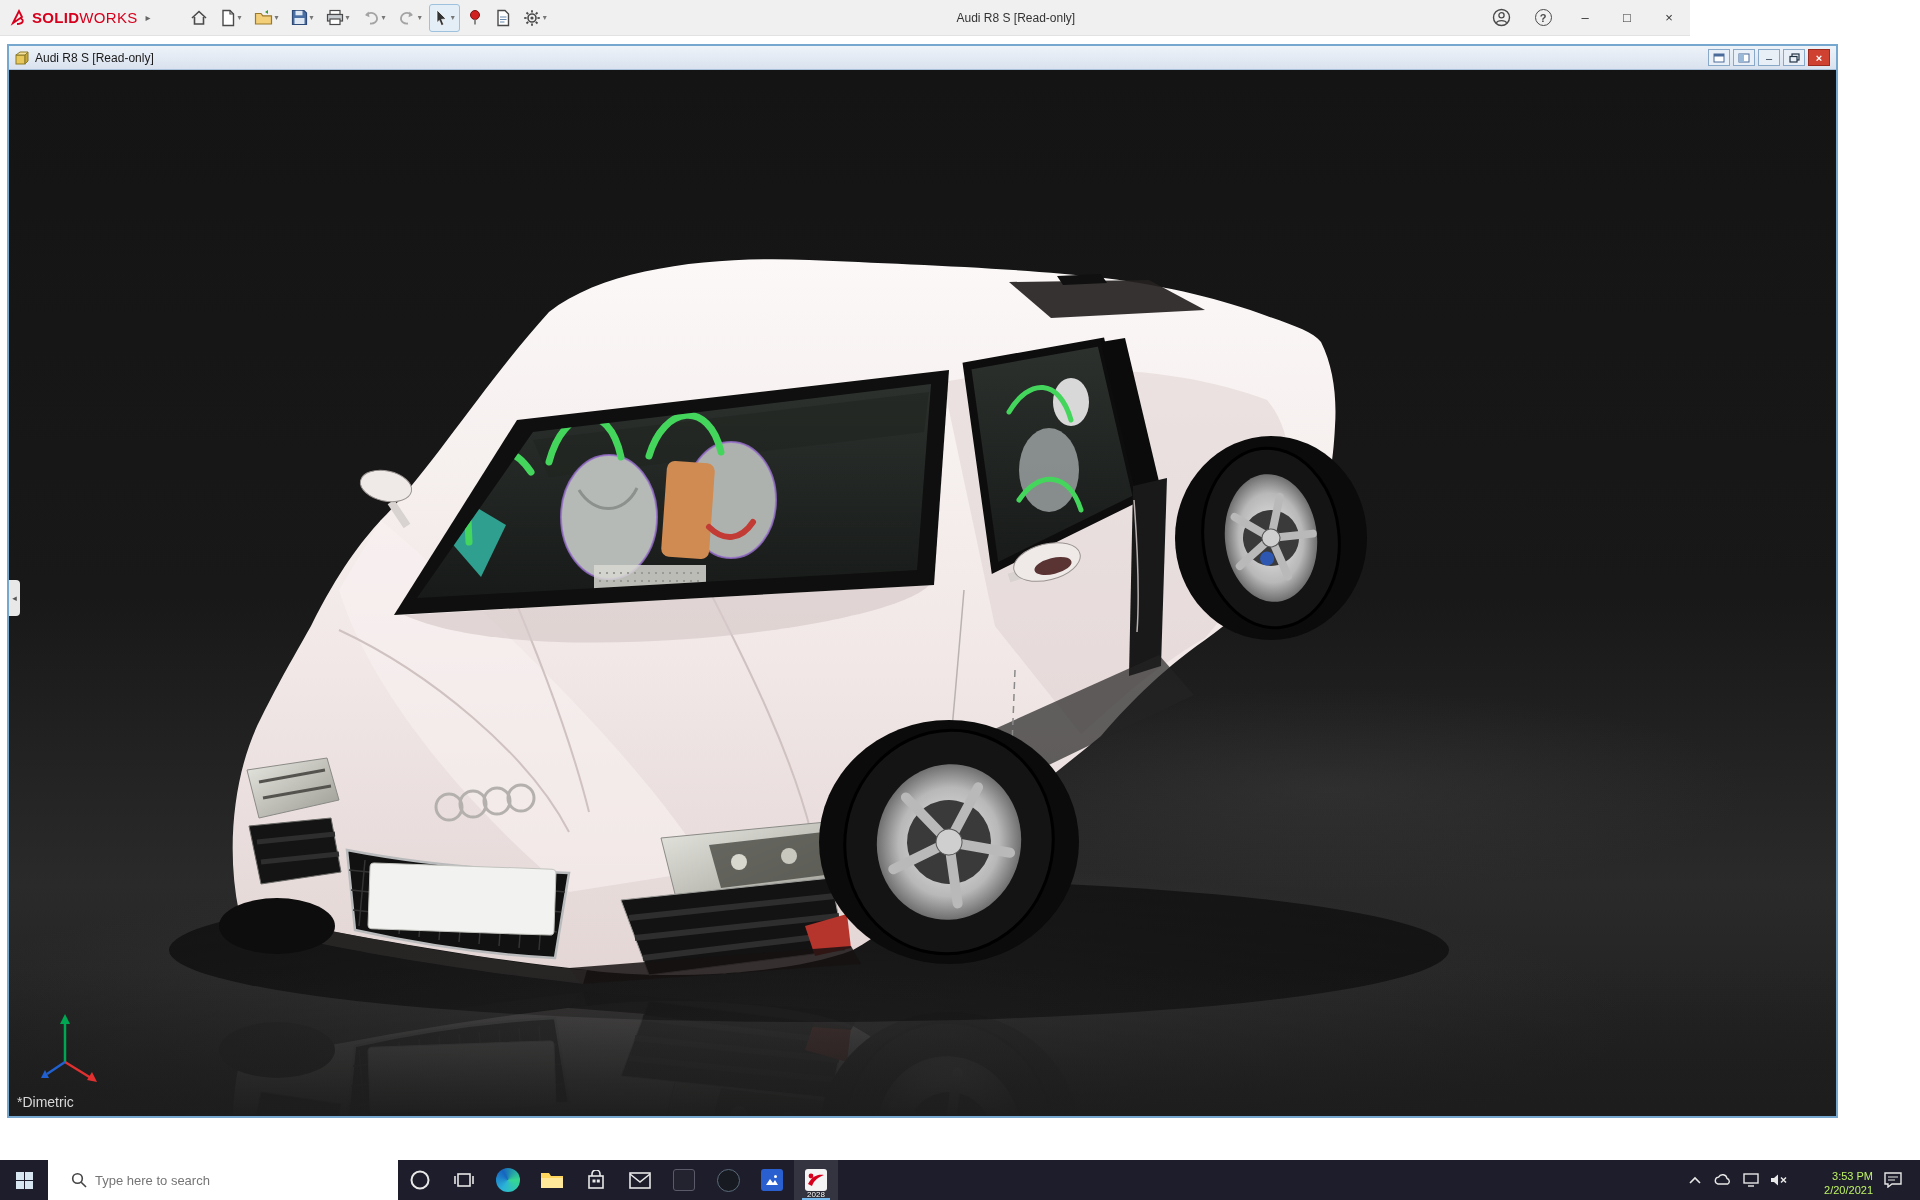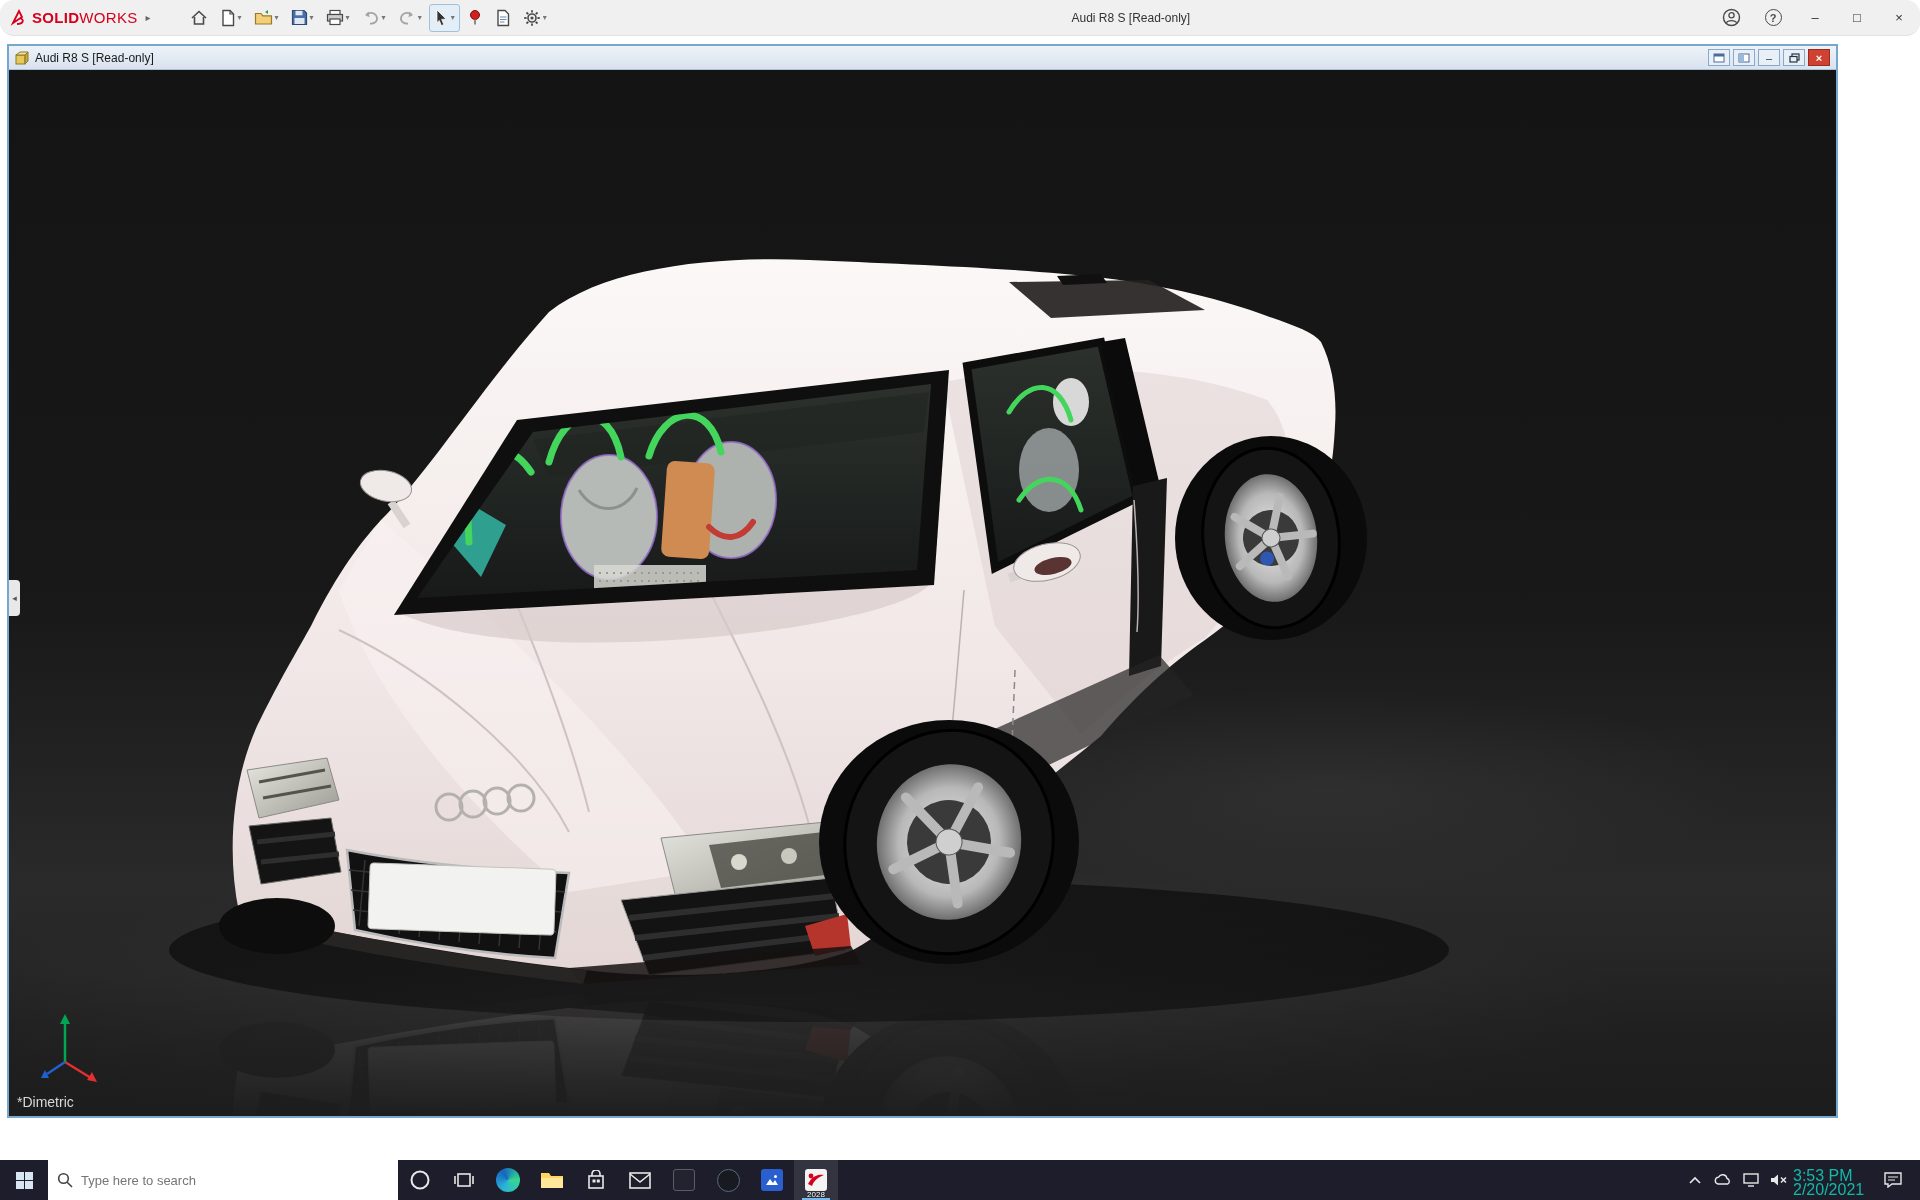--- a/index.html
+++ b/index.html
@@ -1,21 +1,21 @@
 <!DOCTYPE html>
 <html><head>
 <meta charset="utf-8">
 <style>
   * { box-sizing: border-box; margin: 0; padding: 0; }
   html,body { width:1920px; height:1200px; overflow:hidden; background:#ffffff;
     font-family:"Liberation Sans", sans-serif; }
 
   
-  .app-bar { position:absolute; top:0; left:0; width:1920px; height:36px;
-    background:#f0f0f0; display:flex; align-items:center; border-bottom:1px solid #e2e2e2;border-radius:14px; }
+  .app-bar { position:absolute; top:0; left:0; width:1690px; height:36px;
+    background:#f0f0f0; display:flex; align-items:center; border-bottom:1px solid #e2e2e2; }
   .brand { display:flex; align-items:center; gap:4px; padding:0 8px 0 10px; }
   .brand-bold { color:#d6001c; font-weight:bold; font-size:15px; letter-spacing:.3px; }
   .brand-light { color:#d6001c; font-weight:normal; font-size:15px; letter-spacing:.3px; }
   .brand-expand { color:#666; font-size:10px; margin-left:4px; }
   .toolbar { display:flex; align-items:center; gap:2px; margin-left:26px; }
   .tb { height:28px; display:flex; align-items:center; padding:0 4px; border-radius:3px; border:1px solid transparent; }
   .tb.active { border:1px solid #9ec1dd; background:#e4eef7; }
   .tb.disabled svg { opacity:.45; }
   .caret { font-size:8px; color:#777; margin-left:2px; }
   .app-title { flex:1; text-align:center; font-size:12px; color:#333; }
@@ -40,31 +40,31 @@
   .view-label { position:absolute; left:8px; bottom:6px; font-size:14px; color:#d8d8d8; }
   .triad { position:absolute; left:26px; bottom:26px; }
   .collapse-tab { position:absolute; left:0; top:510px; width:11px; height:36px;
     background:#e8e8e8; border-radius:0 4px 4px 0; display:flex; align-items:center; justify-content:center;
     color:#555; font-size:9px; }
 
   
   .taskbar { position:absolute; left:0; bottom:0; width:1920px; height:40px;
     background:#1d1d2b; display:flex; align-items:stretch; color:#eee; }
   .tb-start { width:48px; display:flex; align-items:center; justify-content:center; }
-  .tb-search { width:350px; background:#ffffff; display:flex; align-items:center; gap:8px; padding:0 9px; }
+  .tb-search { width:350px; background:#ffffff; display:flex; align-items:center; gap:8px; padding:0 23px; }
   .search-input { border:none; outline:none; flex:1; font-size:13px; color:#333;
     font-family:"Liberation Sans",sans-serif; background:transparent; }
   .tb-icon { width:44px; display:flex; align-items:center; justify-content:center; position:relative; }
   .tb-icon.running { background:rgba(255,255,255,.10); }
   .tb-icon.running::after { content:""; position:absolute; left:8px; right:8px; bottom:0; height:2px; background:#76b9ed; }
   .sw-badge { position:absolute; bottom:1px; left:0; right:0; text-align:center; font-size:8px; color:#fff; text-shadow:0 0 2px #000; }
   .tb-spacer { flex:1; }
   .tray { display:flex; align-items:center; }
   .tray-btn { width:28px; height:40px; display:flex; align-items:center; justify-content:center; }
-  .clock { width:80px; text-align:left; font-size:16px; line-height:14px; color:#14b8a6; padding-top:5px; }
+  .clock { width:80px; text-align:right; font-size:11px; line-height:14px; color:#bef264; padding-top:5px; }
   .show-desktop { width:7px; border-left:1px solid rgba(255,255,255,.25); }
 
   .edge-circle { width:24px; height:24px; border-radius:50%;
     background:conic-gradient(from 210deg, #2bb3d8, #1565c0, #35d890, #2bb3d8); }
   .photos-tile { width:22px; height:22px; background:#2a5fd0; border-radius:3px;
     display:flex; align-items:center; justify-content:center; }
   .dark-tile { width:22px; height:22px; background:#23232f; border:1px solid #5a5a6a; border-radius:3px; }
   .steam-circle { width:23px; height:23px; background:#171a21; border:1px solid #5a6a7a; border-radius:50%; }
 </style>
 </head>

